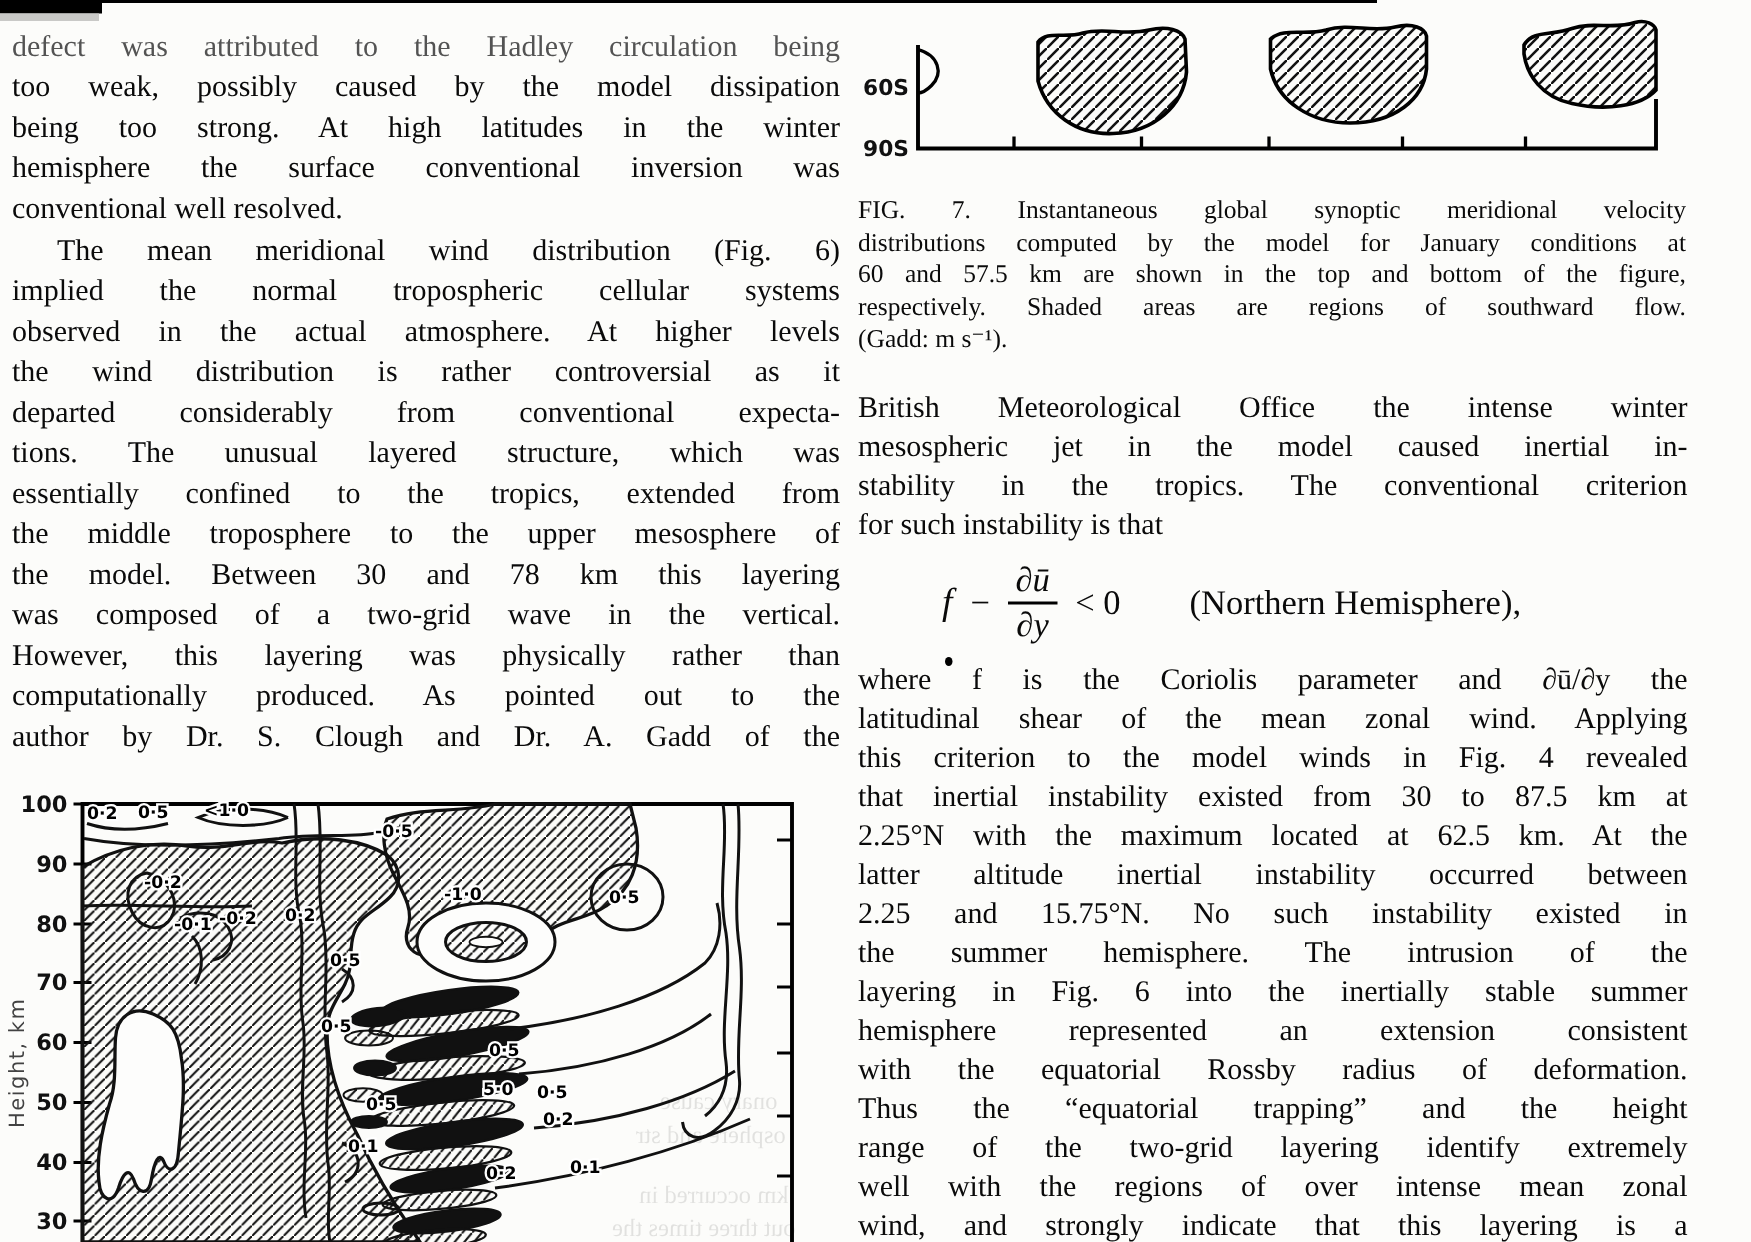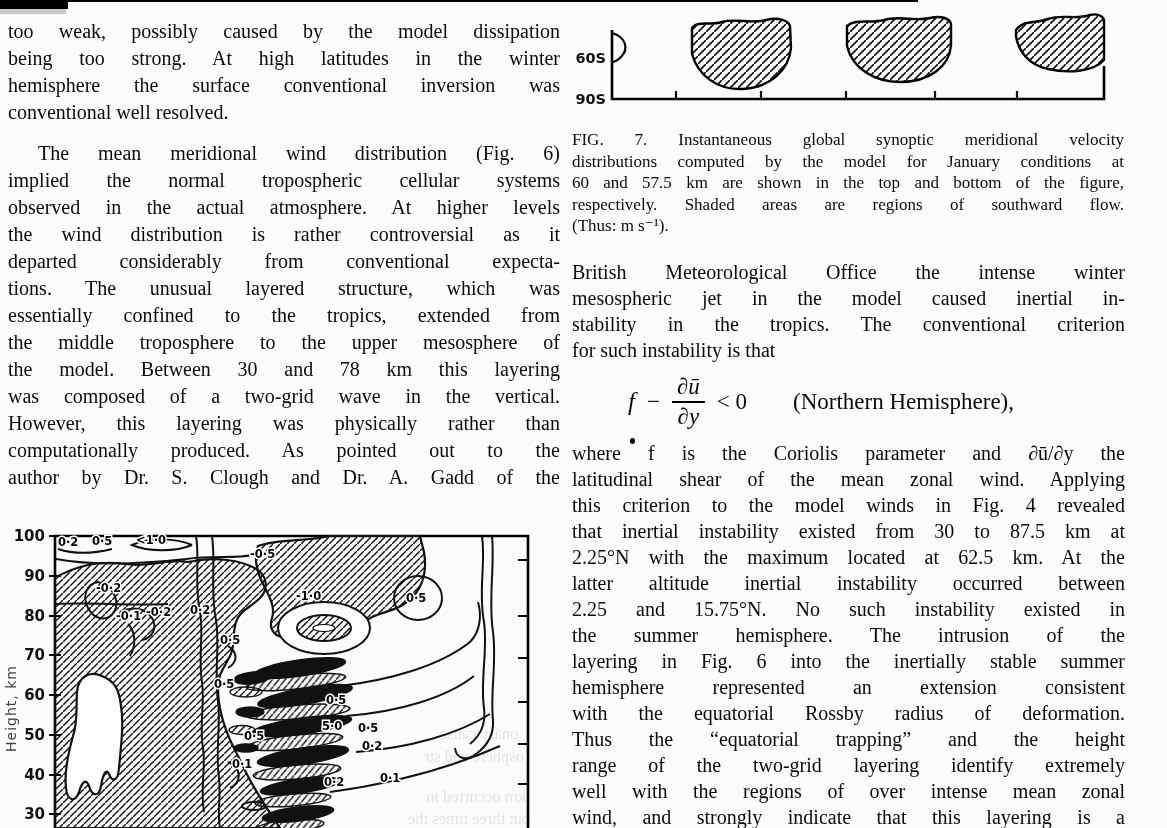--- a/index.html
+++ b/index.html
@@ -14,21 +14,21 @@
   .scan-cornerbar{left:0;top:0;width:68px;height:9px;background:#000;}
   .scan-cornershadow{left:0;top:9px;width:66px;height:5px;background:#c9c9c7;}
   
   .col{font-size:20px;line-height:27px;}
   .col-left{left:8px;top:18px;width:552px;}
   .col-right{left:572px;width:553px;line-height:26px;}
   .tline{text-align:justify;text-align-last:justify;white-space:normal;}
   .tline.end{text-align-last:left;}
   .tline.indent{text-indent:30px;}
   .tline.degraded{color:#2e2e2e;filter:blur(0.45px) opacity(0.82);}
-  .para2-left{margin-top:14px;}
+  .para2-left{margin-top:1px;}
   
   .caption{left:572px;top:129px;width:552px;font-size:17px;line-height:21.5px;}
   
   .equation{
     left:572px;top:366px;width:553px;height:72px;
     display:flex;align-items:center;font-size:23px;
   }
   .eq-pad{width:56px;}
   .eq-f{font-style:italic;font-size:25px;position:relative;}
   .eq-minus{margin:0 12px;}
@@ -49,20 +49,21 @@
 </style>
 </head>
 <body>
 
 <div class="abs scan-topline"></div>
 <div class="abs scan-cornerbar"></div>
 <div class="abs scan-cornershadow"></div>
 
 <div class="abs col col-left">
   <div>
+      <div class="tline degraded">defect was attributed to the Hadley circulation being</div>
       <div class="tline">too weak, possibly caused by the model dissipation</div>
       <div class="tline">being too strong. At high latitudes in the winter</div>
       <div class="tline">hemisphere the surface conventional inversion was</div>
       <div class="tline end">conventional well resolved.</div>
     </div>
   <div class="para2-left">
       <div class="tline indent">The mean meridional wind distribution (Fig. 6)</div>
       <div class="tline">implied the normal tropospheric cellular systems</div>
       <div class="tline">observed in the actual atmosphere. At higher levels</div>
       <div class="tline">the wind distribution is rather controversial as it</div>
@@ -100,21 +101,21 @@
   </g>
   <text class="latlab" x="36" y="63" text-anchor="end">60S</text>
   <text class="latlab" x="36" y="104" text-anchor="end">90S</text>
 </svg>
 
 <div class="abs caption">
     <div class="tline">FIG. 7. Instantaneous global synoptic meridional velocity</div>
     <div class="tline">distributions computed by the model for January conditions at</div>
     <div class="tline">60 and 57.5 km are shown in the top and bottom of the figure,</div>
     <div class="tline">respectively. Shaded areas are regions of southward flow.</div>
-    <div class="tline end">(Thus: m s⁻¹).</div>
+    <div class="tline end">(Gadd: m s⁻¹).</div>
   </div>
 
 <div class="abs col col-right" style="top:259px;">
     <div class="tline">British Meteorological Office the intense winter</div>
     <div class="tline">mesospheric jet in the model caused inertial in-</div>
     <div class="tline">stability in the tropics. The conventional criterion</div>
     <div class="tline end">for such instability is that</div>
   </div>
 
 <div class="abs equation">

